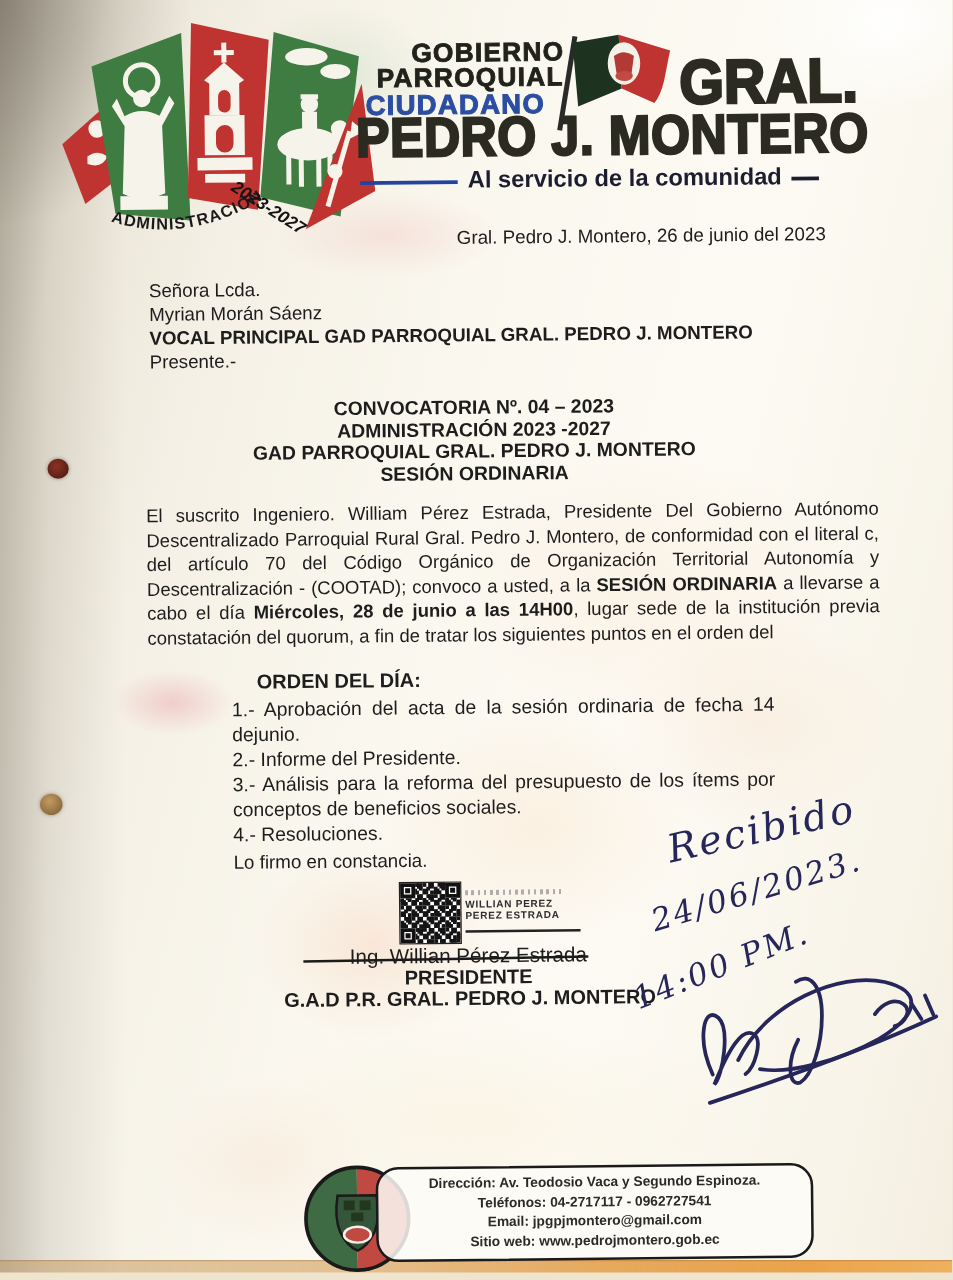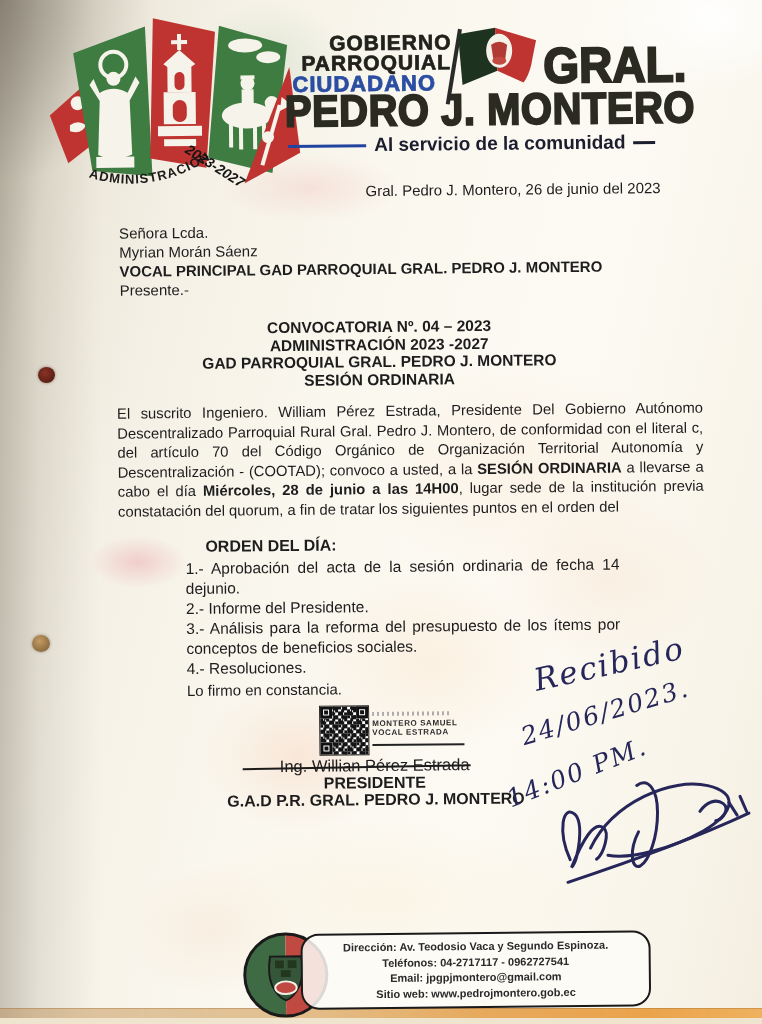--- a/index.html
+++ b/index.html
@@ -221,22 +221,22 @@
 
     <div class="closing">Lo firmo en constancia.</div>
 
     <div class="qr">
       <span class="finder f-tl"></span>
       <span class="finder f-tr"></span>
       <span class="finder f-bl"></span>
     </div>
     <div class="stamp-noise"></div>
     <div class="stamp-name">
-      <div>MONTERO SAMUEL</div>
-      <div>VOCAL ESTRADA</div>
+      <div>WILLIAN PEREZ</div>
+      <div>PEREZ ESTRADA</div>
     </div>
     <div class="stamp-underline"></div>
     <div class="signer">Ing. Willian Pérez Estrada</div>
     <div class="strike"></div>
     <div class="sig-role">PRESIDENTE</div>
     <div class="sig-org">G.A.D P.R. GRAL. PEDRO J. MONTERO</div>
 
     <div class="pen hw-word">Recibido</div>
     <div class="pen hw-date">24/06/2023.</div>
     <div class="pen hw-time">14:00 PM.</div>

